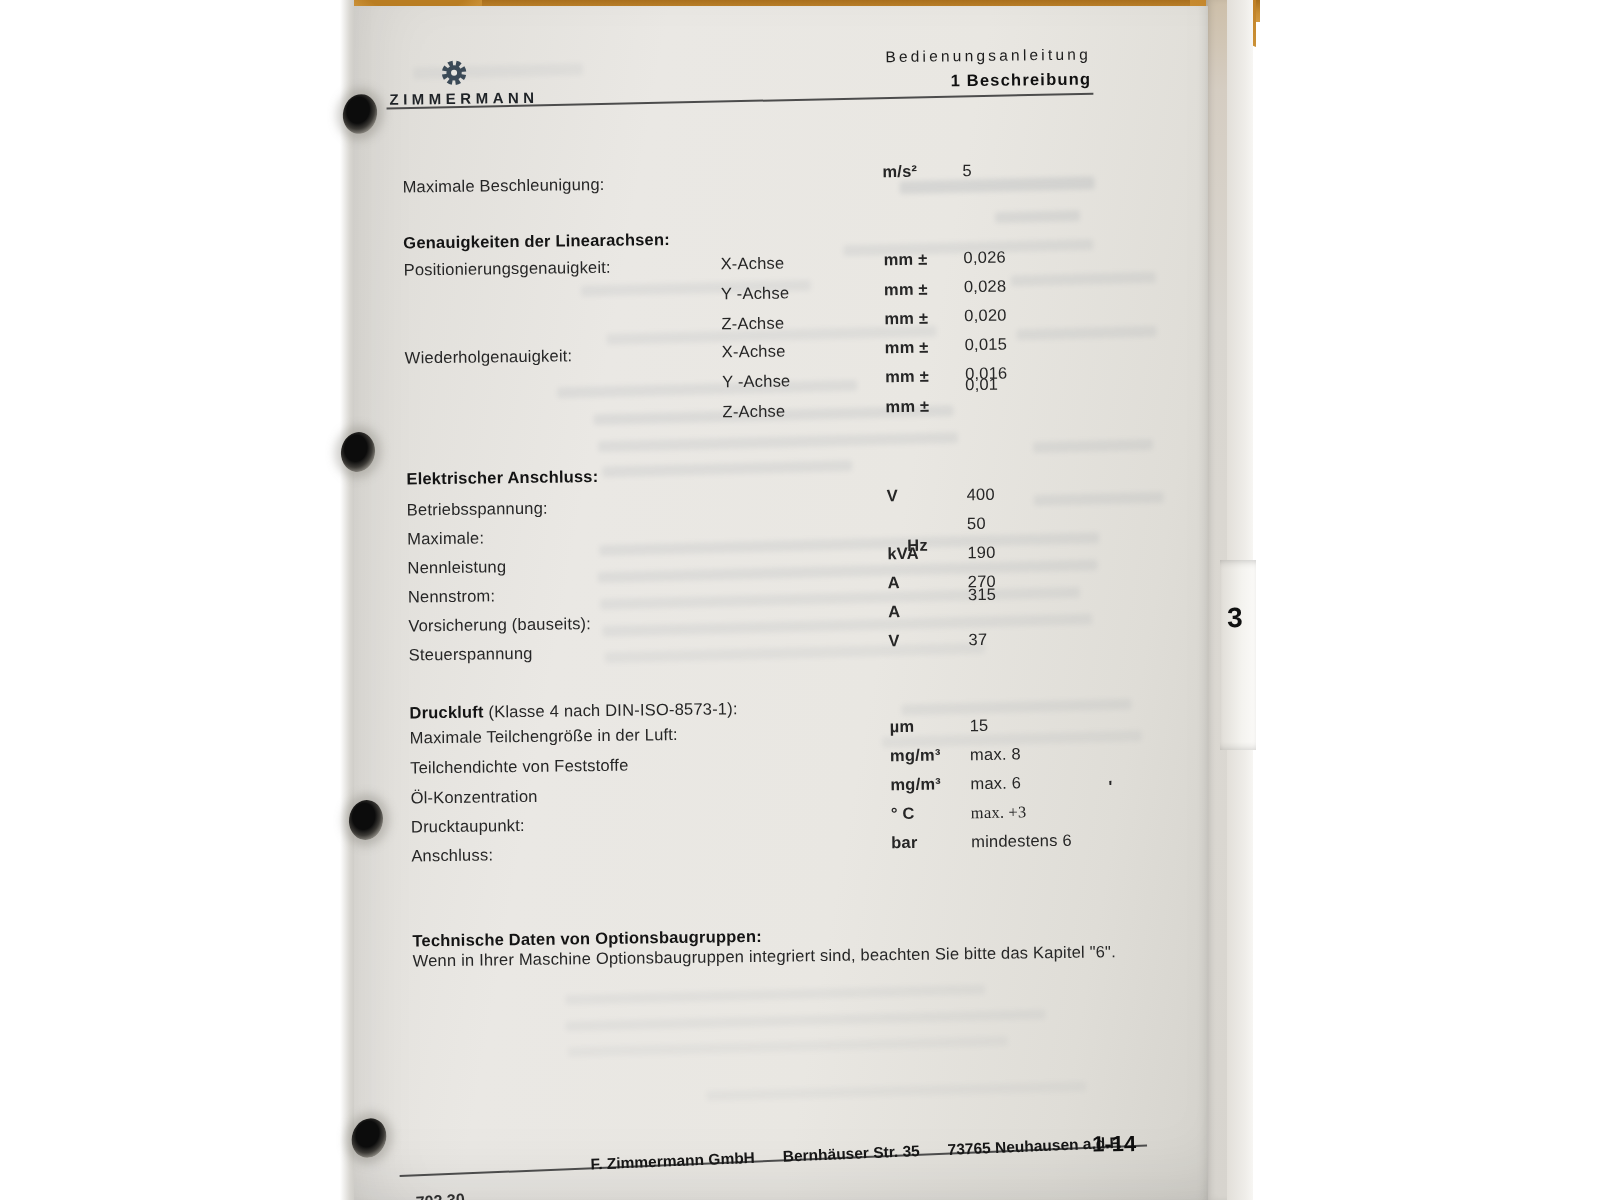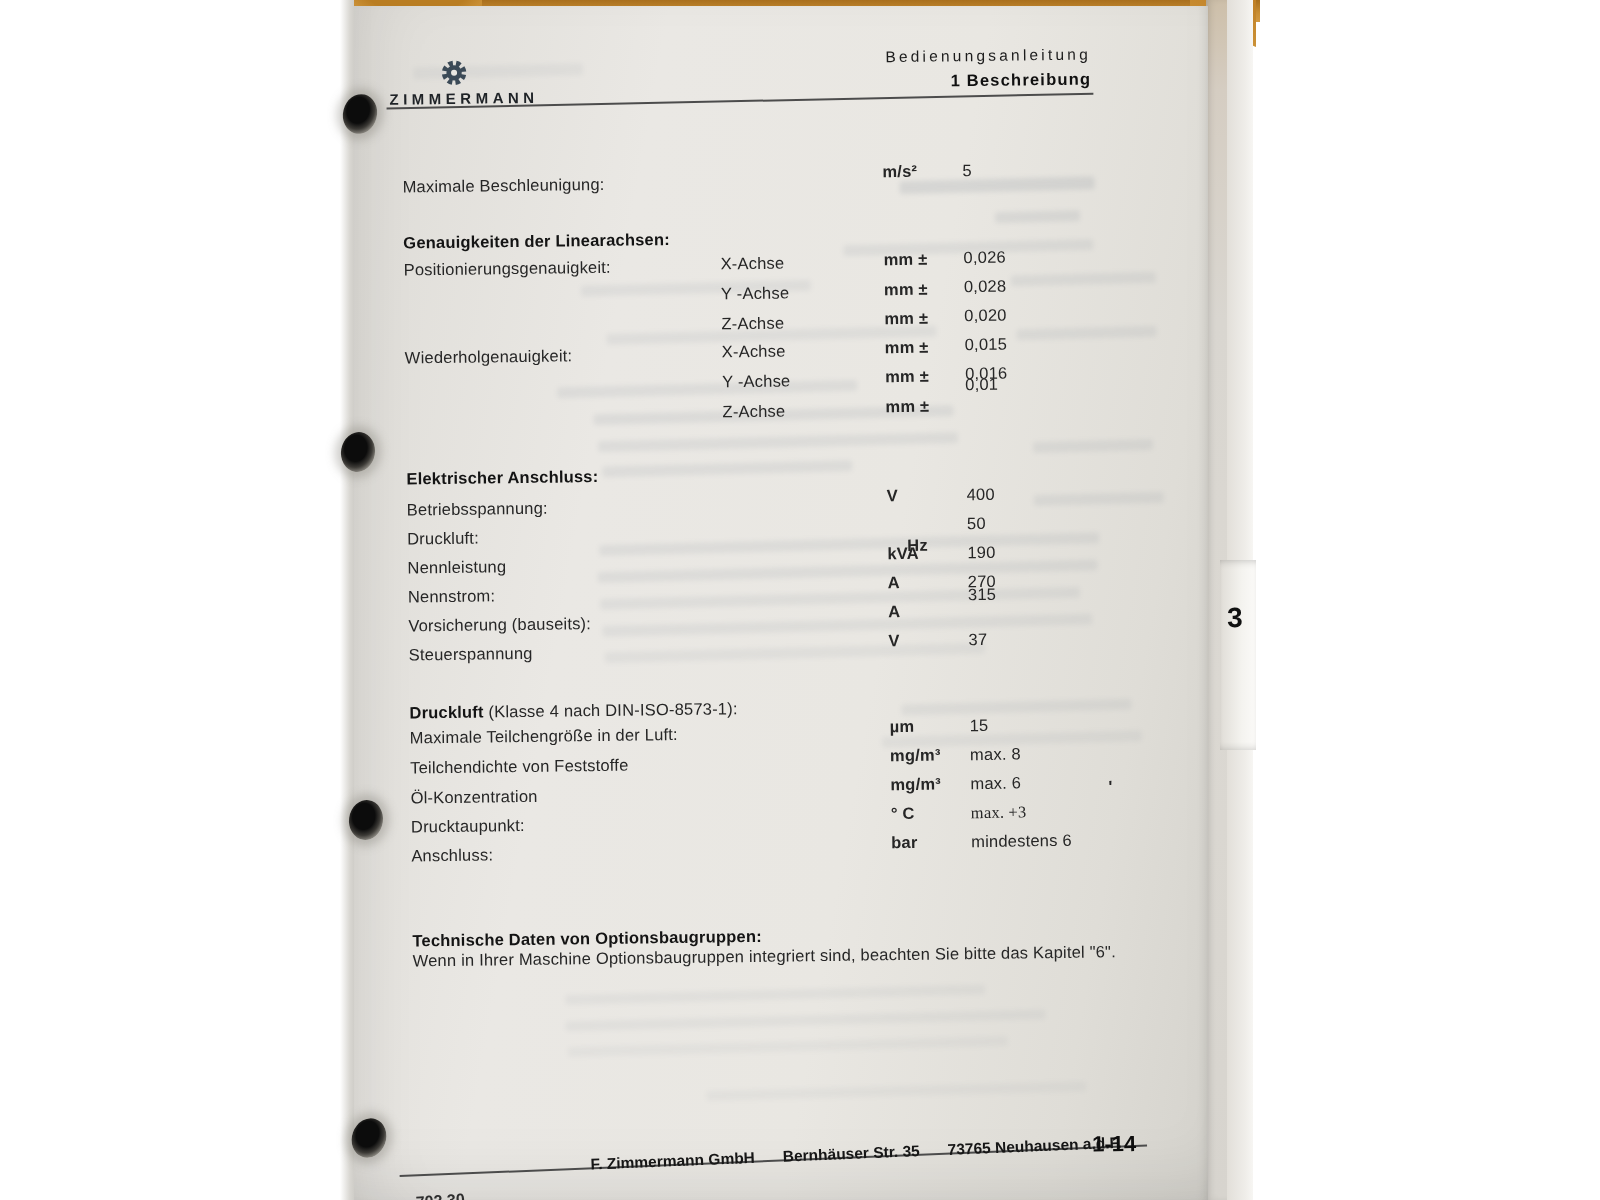--- a/index.html
+++ b/index.html
@@ -173,21 +173,21 @@
     </div>
 
     <div class="abs t b col-label" style="top:465px;">Elektrischer Anschluss:</div>
 
     <div>
       <span class="abs t col-label" style="top:496px;">Betriebsspannung:</span>
       <span class="abs t col-unit" style="top:488px;">V</span>
       <span class="abs t col-value" style="top:488px;">400</span>
     </div>
     <div>
-      <span class="abs t col-label" style="top:525px;">Druckluft:</span>
+      <span class="abs t col-label" style="top:525px;">Maximale:</span>
       <span class="abs t col-unit" style="top:538px;margin-left:20px;">Hz</span>
       <span class="abs t col-value" style="top:517px;text-align:center;">50</span>
     </div>
     <div>
       <span class="abs t col-label" style="top:554px;">Nennleistung</span>
       <span class="abs t col-unit" style="top:546px;">kVA</span>
       <span class="abs t col-value" style="top:546px;">190</span>
     </div>
     <div>
       <span class="abs t col-label" style="top:583px;">Nennstrom:</span>

